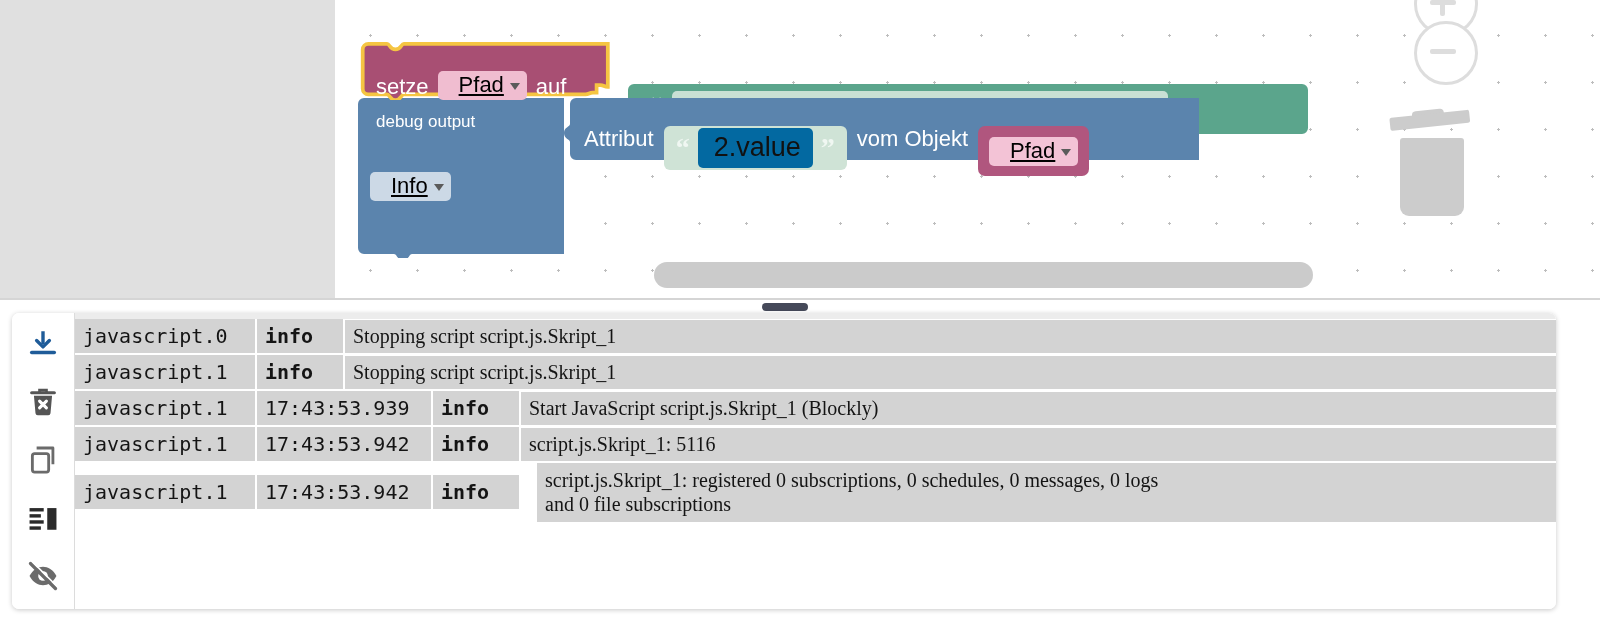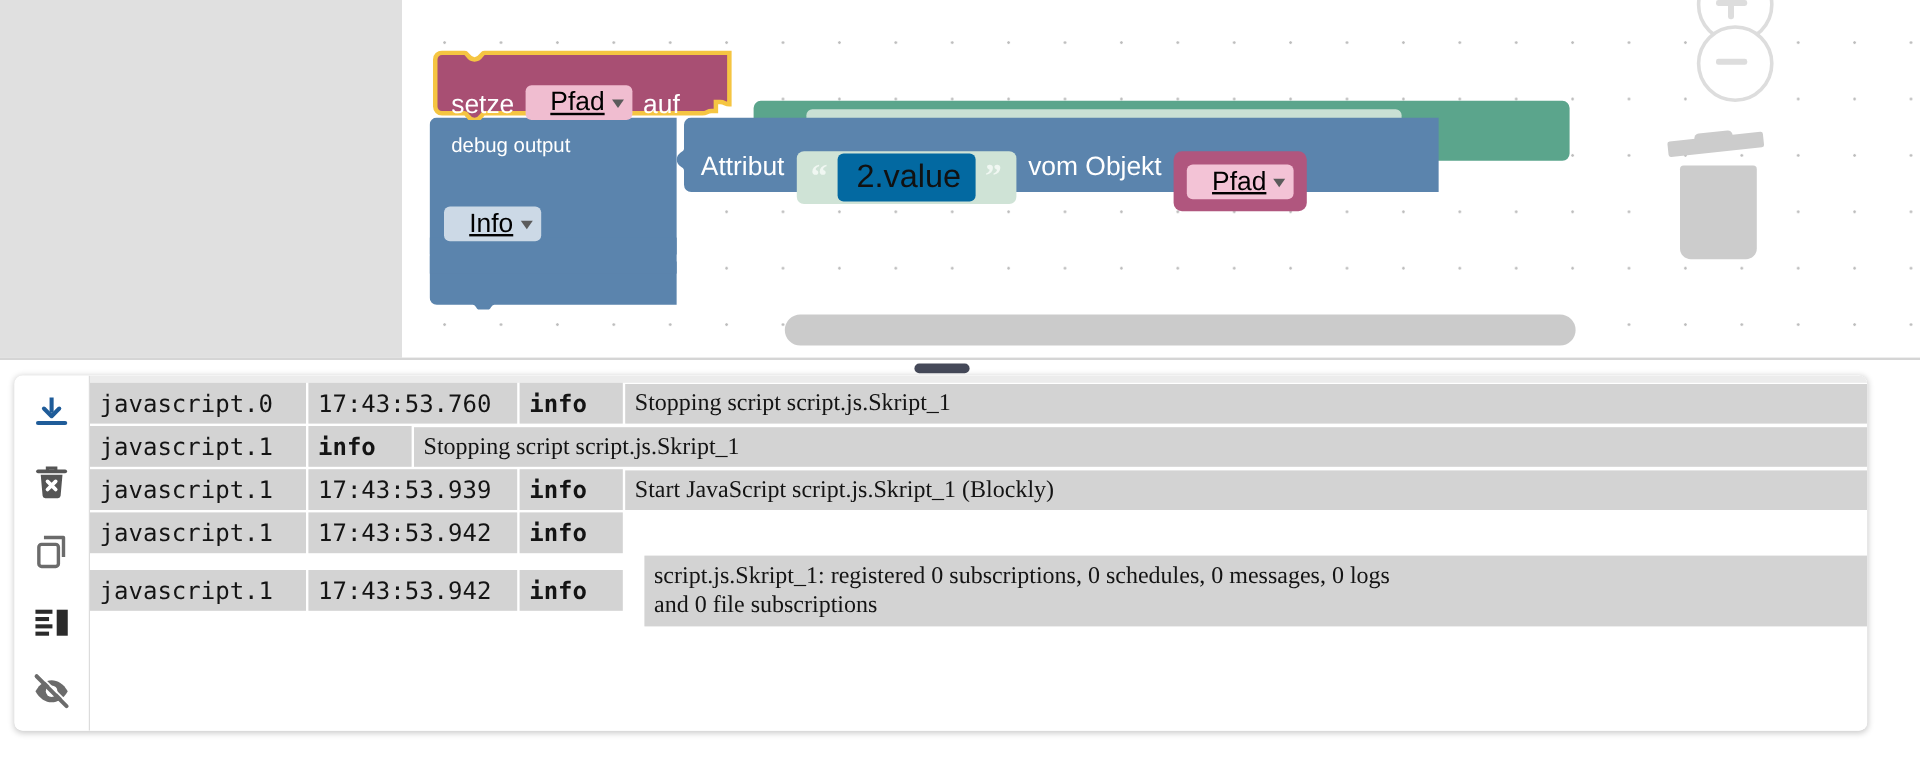--- a/index.html
+++ b/index.html
@@ -327,39 +327,39 @@
         </svg>
       </div>
 
     </div>
 
     <div class="log-table-wrap">
       <div class="log-topstrip"></div>
       <div id="log-rows">
           <div class="log-row">
             <div class="cell c-src">javascript.0</div>
-            <div class="cell c-time">17:43:53.760</div>
             <div class="cell c-sev">info</div>
             <div class="cell c-msg">Stopping script script.js.Skript_1</div>
           </div>
           <div class="log-row">
             <div class="cell c-src">javascript.1</div>
             <div class="cell c-sev">info</div>
             <div class="cell c-msg">Stopping script script.js.Skript_1</div>
           </div>
           <div class="log-row">
             <div class="cell c-src">javascript.1</div>
             <div class="cell c-time">17:43:53.939</div>
             <div class="cell c-sev">info</div>
             <div class="cell c-msg">Start JavaScript script.js.Skript_1 (Blockly)</div>
           </div>
           <div class="log-row">
             <div class="cell c-src">javascript.1</div>
             <div class="cell c-time">17:43:53.942</div>
             <div class="cell c-sev">info</div>
+            <div class="cell c-msg">script.js.Skript_1: 5116</div>
           </div>
           <div class="log-row">
             <div class="cell c-src">javascript.1</div>
             <div class="cell c-time">17:43:53.942</div>
             <div class="cell c-sev">info</div>
             <div class="cell c-msg wrap">script.js.Skript_1: registered 0 subscriptions, 0 schedules, 0 messages, 0 logs
 and 0 file subscriptions</div>
           </div>
         </div>
     </div>

